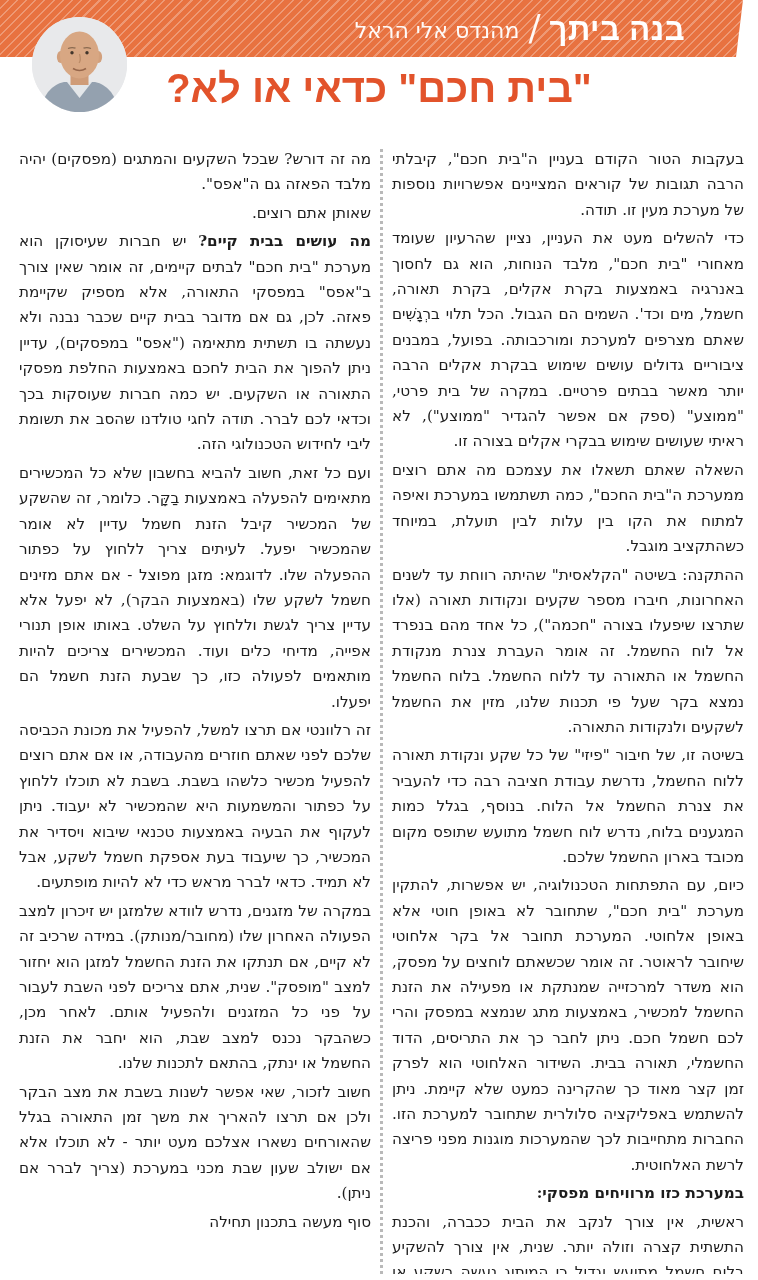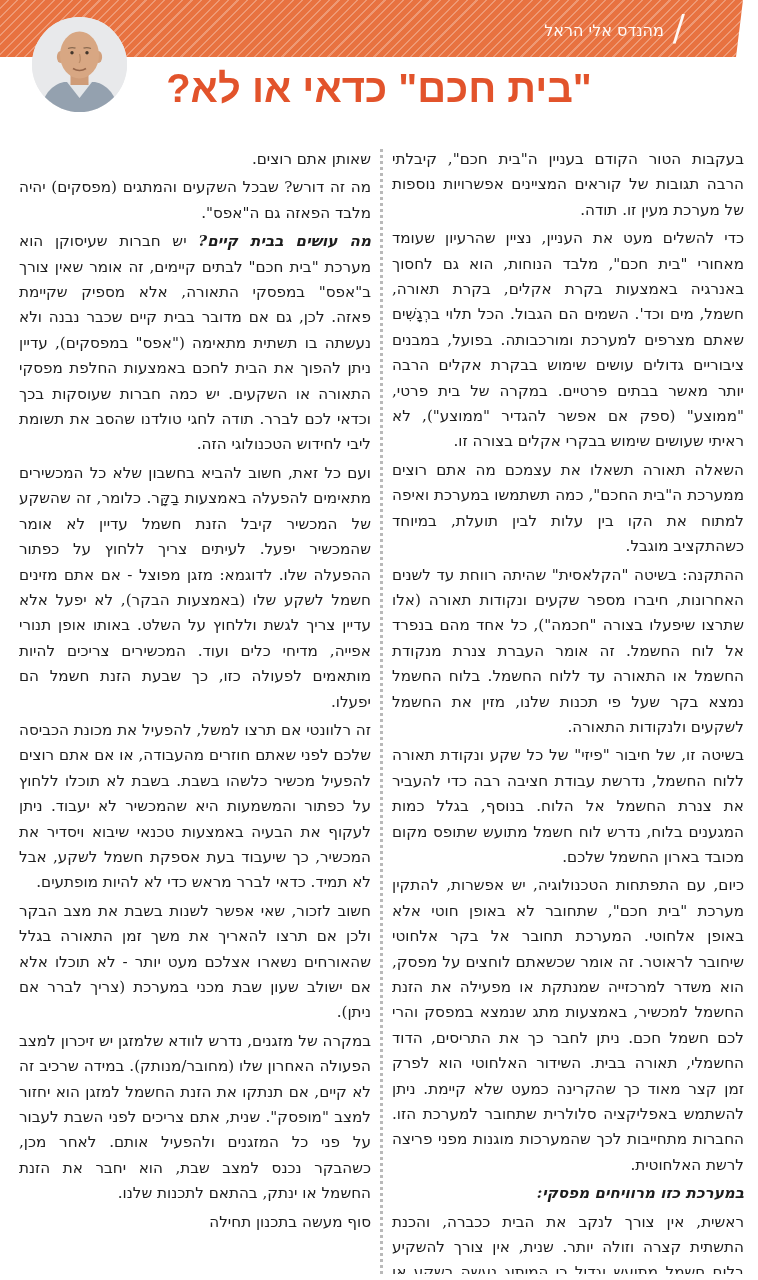--- a/index.html
+++ b/index.html
@@ -21,21 +21,21 @@
     position:absolute; top:0; right:58px; height:57px;
     display:flex; align-items:center; gap:9px; color:#fff;
     direction:rtl; white-space:nowrap;
   }
   .band-title {
     font-family:"Liberation Sans","DejaVu Sans",sans-serif;
     font-weight:bold; font-size:31px; letter-spacing:0.5px;
     padding-top:2px;
   }
   .band-slash { font-size:36px; font-weight:normal; opacity:0.95; transform:translateY(-1px); }
-  .band-author { font-size:16px; opacity:0.97; padding-top:4px; }
+  .band-author { font-size:22px; opacity:0.97; padding-top:4px; }
   
   .avatar {
     position:absolute; top:17px; right:auto; left:32px; width:95px; height:95px;
     border-radius:50%; overflow:hidden; background:#e8e9eb; z-index:2;
   }
   .avatar svg { display:block; width:100%; height:100%; }
   
   .article-title {
     position:absolute; top:66px; left:0; width:100%; margin:0;
     text-align:center; direction:rtl;
@@ -49,29 +49,30 @@
   }
   .col { width:352px; flex:0 0 352px; }
   .col-sep {
     flex:0 0 0; width:0; margin:2px 9px 0 9px;
     border-left:3px dotted #b9b9b9;
   }
   .col p {
     margin:0 0 3px 0; text-align:justify; direction:rtl;
     font-size:15.2px; line-height:25.4px; color:#1d1d1d;
   }
-  .col p.bold, .col b { font-weight:bold;font-style:italic; }
+  .col p.bold, .col b { font-weight:bold; }
 </style>
 </head>
 <body>
 
 <div class="page">
 
   <div class="band">
     <div class="band-text">
+      <span class="band-title">בנה ביתך</span>
       <span class="band-slash">/</span>
       <span class="band-author">מהנדס אלי הראל</span>
     </div>
   </div>
 
   <div class="avatar">
     <svg viewBox="0 0 95 95" xmlns="http://www.w3.org/2000/svg">
       <rect width="95" height="95" fill="#e8e9eb"></rect>
       <path d="M8 95 Q13 69 32 65 L63 65 Q82 69 87 95 Z" fill="#94a1af"></path>
       <path d="M35 65 L47.5 81 L60 65 Z" fill="#e3e6e9"></path>
@@ -88,37 +89,37 @@
     </svg>
   </div>
 
   <h1 class="article-title">"בית חכם" כדאי או לא?</h1>
 
   <div class="columns">
 
     <section class="col">
       <p>בעקבות הטור הקודם בעניין ה"בית חכם", קיבלתי הרבה תגובות של קוראים המציינים אפשרויות נוספות של מערכת מעין זו. תודה.</p>
       <p>כדי להשלים מעט את העניין, נציין שהרעיון שעומד מאחורי "בית חכם", מלבד הנוחות, הוא גם לחסוך באנרגיה באמצעות בקרת אקלים, בקרת תאורה, חשמל, מים וכד'. השמים הם הגבול. הכל תלוי ברְגָשִׁים שאתם מצרפים למערכת ומורכבותה. בפועל, במבנים ציבוריים גדולים עושים שימוש בבקרת אקלים הרבה יותר מאשר בבתים פרטיים. במקרה של בית פרטי, "ממוצע" (ספק אם אפשר להגדיר "ממוצע"), לא ראיתי שעושים שימוש בבקרי אקלים בצורה זו.</p>
-      <p>השאלה תאורה תשאלו את עצמכם מה אתם רוצים ממערכת ה"בית החכם", כמה תשתמשו במערכת ואיפה למתוח את הקו בין עלות לבין תועלת, במיוחד כשהתקציב מוגבל.</p>
+      <p>השאלה שאתם תשאלו את עצמכם מה אתם רוצים ממערכת ה"בית החכם", כמה תשתמשו במערכת ואיפה למתוח את הקו בין עלות לבין תועלת, במיוחד כשהתקציב מוגבל.</p>
       <p>ההתקנה: בשיטה "הקלאסית" שהיתה רווחת עד לשנים האחרונות, חיברו מספר שקעים ונקודות תאורה (אלו שתרצו שיפעלו בצורה "חכמה"), כל אחד מהם בנפרד אל לוח החשמל. זה אומר העברת צנרת מנקודת החשמל או התאורה עד ללוח החשמל. בלוח החשמל נמצא בקר שעל פי תכנות שלנו, מזין את החשמל לשקעים ולנקודות התאורה.</p>
       <p>בשיטה זו, של חיבור "פיזי" של כל שקע ונקודת תאורה ללוח החשמל, נדרשת עבודת חציבה רבה כדי להעביר את צנרת החשמל אל הלוח. בנוסף, בגלל כמות המגענים בלוח, נדרש לוח חשמל מתועש שתופס מקום מכובד בארון החשמל שלכם.</p>
       <p>כיום, עם התפתחות הטכנולוגיה, יש אפשרות, להתקין מערכת "בית חכם", שתחובר לא באופן חוטי אלא באופן אלחוטי. המערכת תחובר אל בקר אלחוטי שיחובר לראוטר. זה אומר שכשאתם לוחצים על מפסק, הוא משדר למרכזייה שמנתקת או מפעילה את הזנת החשמל למכשיר, באמצעות מתג שנמצא במפסק והרי לכם חשמל חכם. ניתן לחבר כך את התריסים, הדוד החשמלי, תאורה בבית. השידור האלחוטי הוא לפרק זמן קצר מאוד כך שהקרינה כמעט שלא קיימת. ניתן להשתמש באפליקציה סלולרית שתחובר למערכת הזו. החברות מתחייבות לכך שהמערכות מוגנות מפני פריצה לרשת האלחוטית.</p>
       <p class="bold">במערכת כזו מרוויחים מפסקי:</p>
       <p>ראשית, אין צורך לנקב את הבית ככברה, והכנת התשתית קצרה וזולה יותר. שנית, אין צורך להשקיע בלוח חשמל מתועש וגדול כי המיתוג נעשה בשקע או בלחצן עצמו. זה אומר שלוח החשמל גם קטן וזול יותר וגם אינו תופס הרבה מקום.</p>
 
     </section>
 
     <div class="col-sep"></div>
 
     <section class="col">
+      <p>מה זה דורש? שבכל השקעים והמתגים (מפסקים) יהיה מלבד הפאזה גם ה"אפס".</p>
       <p>שאותן אתם רוצים.</p>
-      <p>מה זה דורש? שבכל השקעים והמתגים (מפסקים) יהיה מלבד הפאזה גם ה"אפס".</p>
       <p><b>מה עושים בבית קיים?</b> <span>יש חברות שעיסוקן הוא מערכת "בית חכם" לבתים קיימים, זה אומר שאין צורך ב"אפס" במפסקי התאורה, אלא מספיק שקיימת פאזה. לכן, גם אם מדובר בבית קיים שכבר נבנה ולא נעשתה בו תשתית מתאימה ("אפס" במפסקים), עדיין ניתן להפוך את הבית לחכם באמצעות החלפת מפסקי התאורה או השקעים. יש כמה חברות שעוסקות בכך וכדאי לכם לברר. תודה לחגי טולדנו שהסב את תשומת ליבי לחידוש הטכנולוגי הזה.</span></p>
       <p>ועם כל זאת, חשוב להביא בחשבון שלא כל המכשירים מתאימים להפעלה באמצעות בַקָּר. כלומר, זה שהשקע של המכשיר קיבל הזנת חשמל עדיין לא אומר שהמכשיר יפעל. לעיתים צריך ללחוץ על כפתור ההפעלה שלו. לדוגמא: מזגן מפוצל - אם אתם מזינים חשמל לשקע שלו (באמצעות הבקר), לא יפעל אלא עדיין צריך לגשת וללחוץ על השלט. באותו אופן תנורי אפייה, מדיחי כלים ועוד. המכשירים צריכים להיות מותאמים לפעולה כזו, כך שבעת הזנת חשמל הם יפעלו.</p>
       <p>זה רלוונטי אם תרצו למשל, להפעיל את מכונת הכביסה שלכם לפני שאתם חוזרים מהעבודה, או אם אתם רוצים להפעיל מכשיר כלשהו בשבת. בשבת לא תוכלו ללחוץ על כפתור והמשמעות היא שהמכשיר לא יעבוד. ניתן לעקוף את הבעיה באמצעות טכנאי שיבוא ויסדיר את המכשיר, כך שיעבוד בעת אספקת חשמל לשקע, אבל לא תמיד. כדאי לברר מראש כדי לא להיות מופתעים.</p>
+      <p>במקרה של מזגנים, נדרש לוודא שלמזגן יש זיכרון למצב הפעולה האחרון שלו (מחובר/מנותק). במידה שרכיב זה לא קיים, אם תנתקו את הזנת החשמל למזגן הוא יחזור למצב "מופסק". שנית, אתם צריכים לפני השבת לעבור על פני כל המזגנים ולהפעיל אותם. לאחר מכן, כשהבקר נכנס למצב שבת, הוא יחבר את הזנת החשמל או ינתק, בהתאם לתכנות שלנו.</p>
       <p>חשוב לזכור, שאי אפשר לשנות בשבת את מצב הבקר ולכן אם תרצו להאריך את משך זמן התאורה בגלל שהאורחים נשארו אצלכם מעט יותר - לא תוכלו אלא אם ישולב שעון שבת מכני במערכת (צריך לברר אם ניתן).</p>
-      <p>במקרה של מזגנים, נדרש לוודא שלמזגן יש זיכרון למצב הפעולה האחרון שלו (מחובר/מנותק). במידה שרכיב זה לא קיים, אם תנתקו את הזנת החשמל למזגן הוא יחזור למצב "מופסק". שנית, אתם צריכים לפני השבת לעבור על פני כל המזגנים ולהפעיל אותם. לאחר מכן, כשהבקר נכנס למצב שבת, הוא יחבר את הזנת החשמל או ינתק, בהתאם לתכנות שלנו.</p>
       <p>סוף מעשה בתכנון תחילה</p>
 
     </section>
 
   </div>
 </div>
 
 </body></html>

